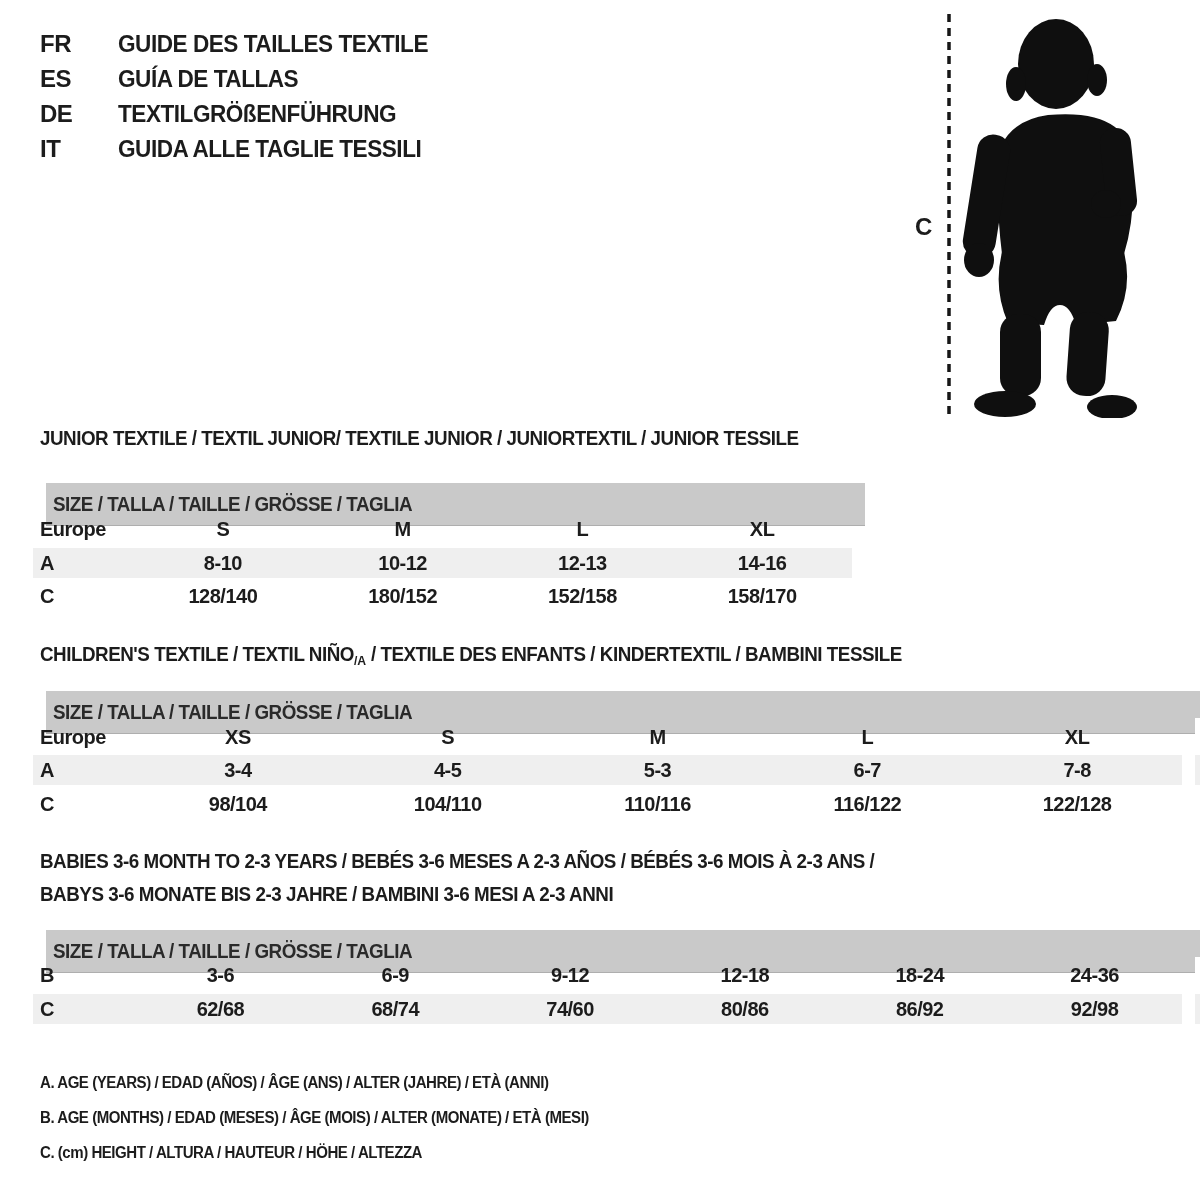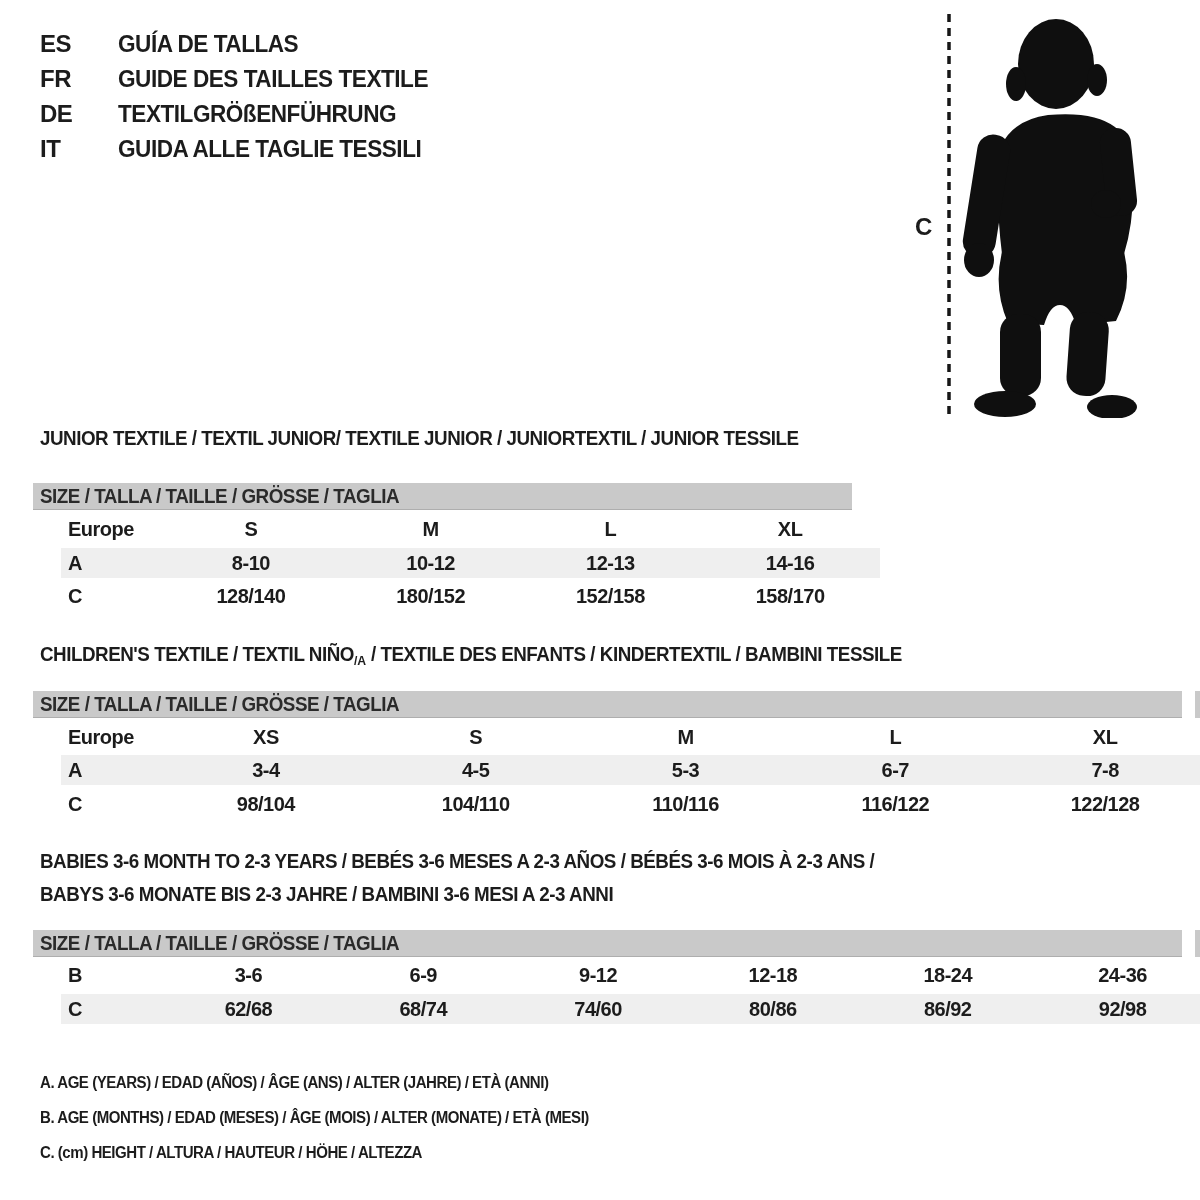--- a/index.html
+++ b/index.html
@@ -16,46 +16,46 @@
   .lang-row .code{width:78px;letter-spacing:-0.5px;}
   
   .dash{position:absolute;left:944px;top:14px;}
   .dash line{stroke:#161616;stroke-width:3.5;stroke-dasharray:8 6;}
   .clabel{position:absolute;left:915px;top:213px;font-size:24px;}
   .kid{position:absolute;left:962px;top:16px;width:176px;height:402px;}
   
   .h{position:absolute;left:40px;font-size:20px;line-height:20px;white-space:nowrap;}
   .sub{font-size:13px;vertical-align:-4px;letter-spacing:0;}
   
-  .bar{position:absolute;left:33px;height:27px;background:#c9c9c9;
+  .bar{position:absolute;left:46px;height:43px;background:#c9c9c9;
        border-bottom:1px solid #aeaeae;box-sizing:border-box;
        display:flex;align-items:center;padding-left:7px;font-size:20px;color:#2a2a2a;}
   .trow{position:absolute;left:33px;height:30px;display:flex;align-items:center;
-        font-size:20px;letter-spacing:-0.5px;margin-left:28px;}
+        font-size:20px;letter-spacing:-0.5px;}
   .trow .lbl{flex:0 0 100px;padding-left:7px;box-sizing:border-box;text-align:left;}
   .trow .cell{flex:1;text-align:center;}
   .shade{background:#efefef;}
   
   .legend-line{position:absolute;left:40px;font-size:16px;line-height:20px;white-space:nowrap;}
   
   .sliver{position:absolute;left:1195px;width:5px;}
 </style>
 </head>
 <body>
 
 <div class="sheet">
 
   <div class="langs">
     <div class="lang-row">
+      <span class="code">FR</span>
+      <span class="cx"><span>GUIDE DES TAILLES TEXTILE</span></span>
+    </div>
+    <div class="lang-row">
       <span class="code">ES</span>
       <span class="cx"><span>GUÍA DE TALLAS</span></span>
-    </div>
-    <div class="lang-row">
-      <span class="code">FR</span>
-      <span class="cx"><span>GUIDE DES TAILLES TEXTILE</span></span>
     </div>
     <div class="lang-row">
       <span class="code">DE</span>
       <span class="cx"><span>TEXTILGRÖßENFÜHRUNG</span></span>
     </div>
     <div class="lang-row">
       <span class="code">IT</span>
       <span class="cx"><span>GUIDA ALLE TAGLIE TESSILI</span></span>
     </div>
   </div>

